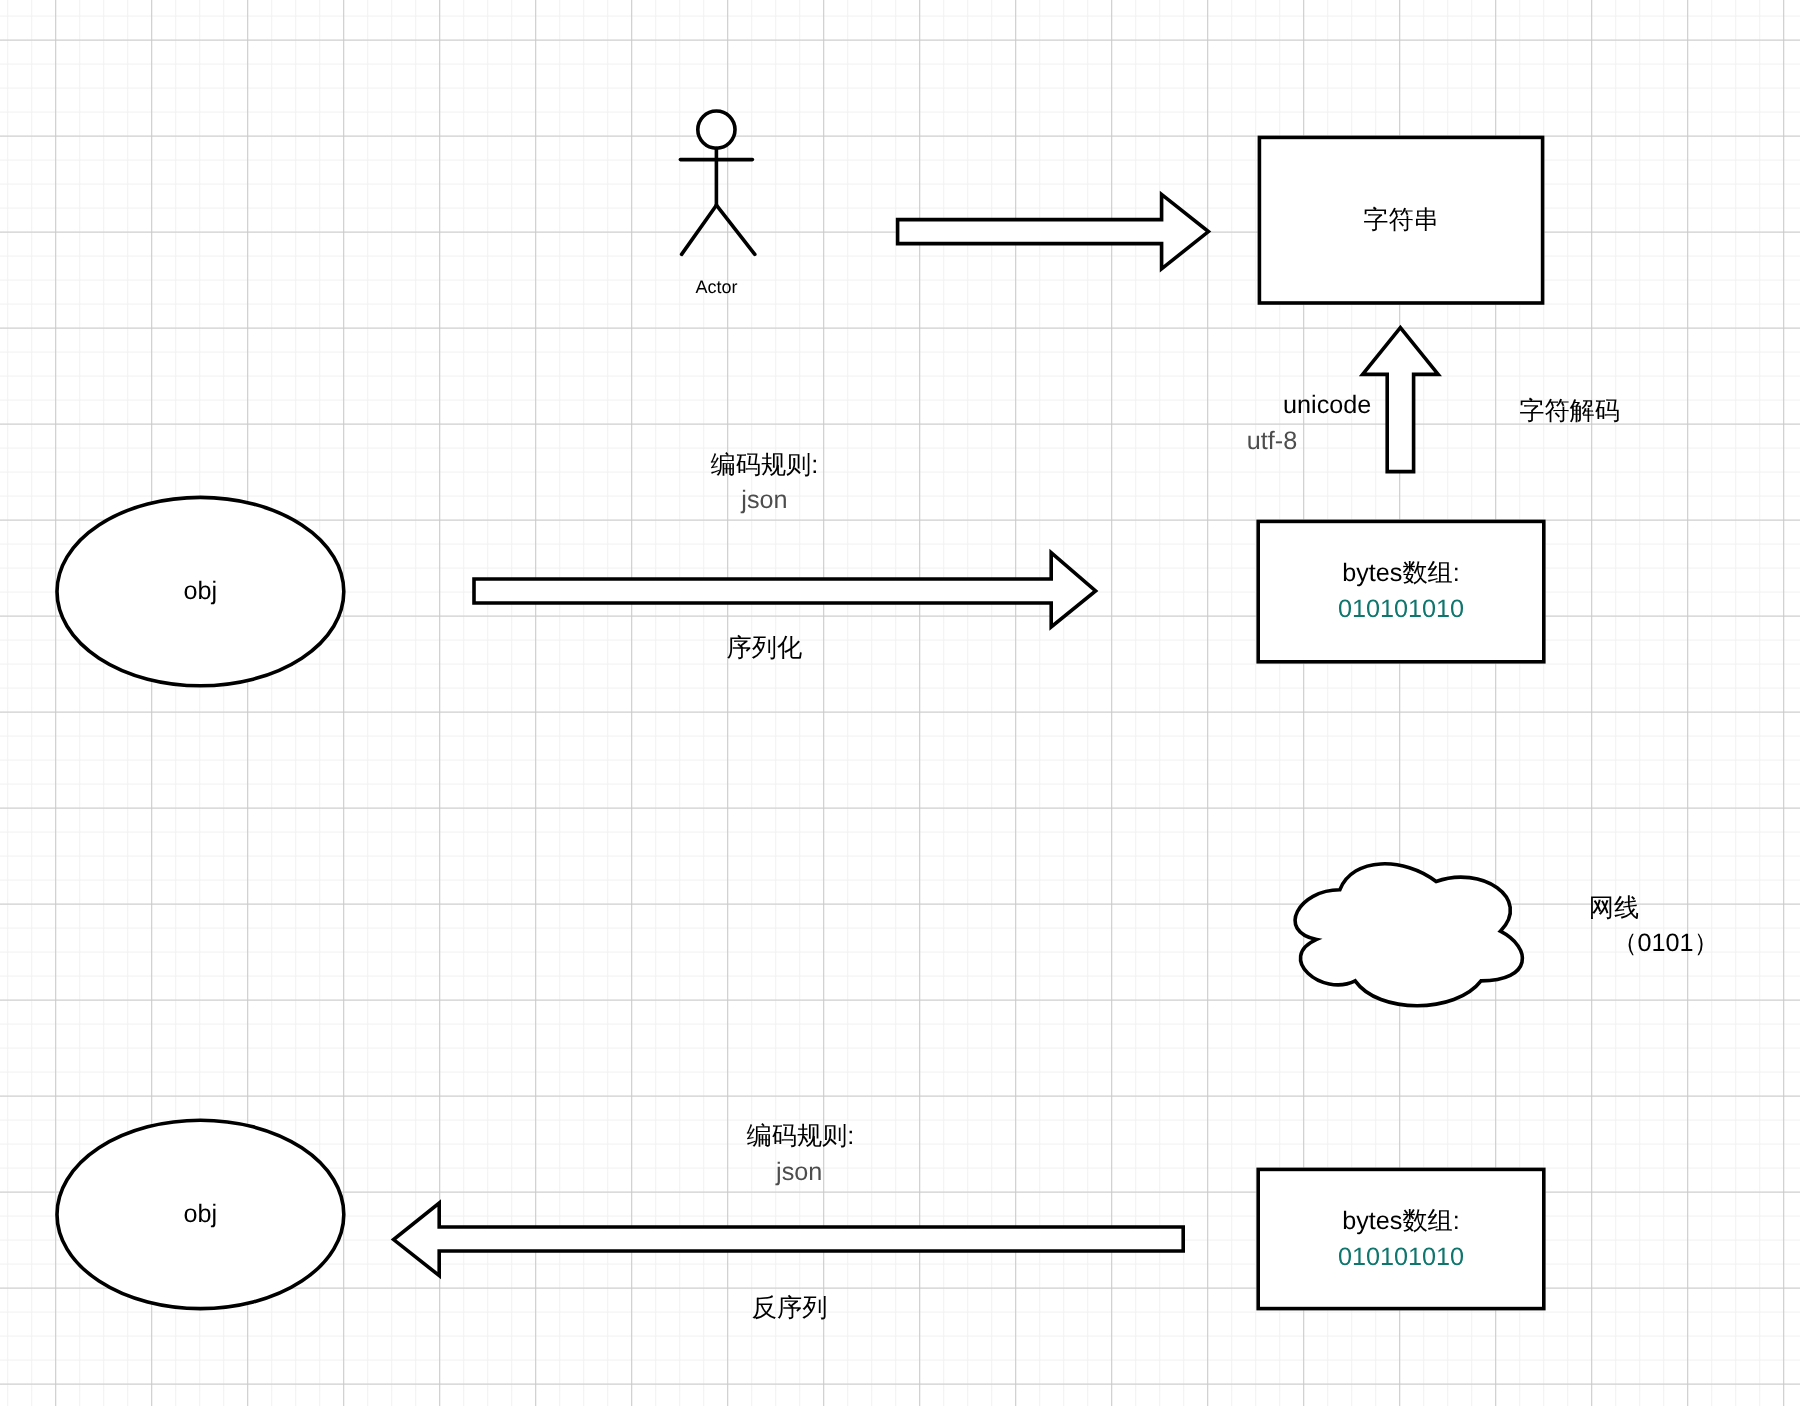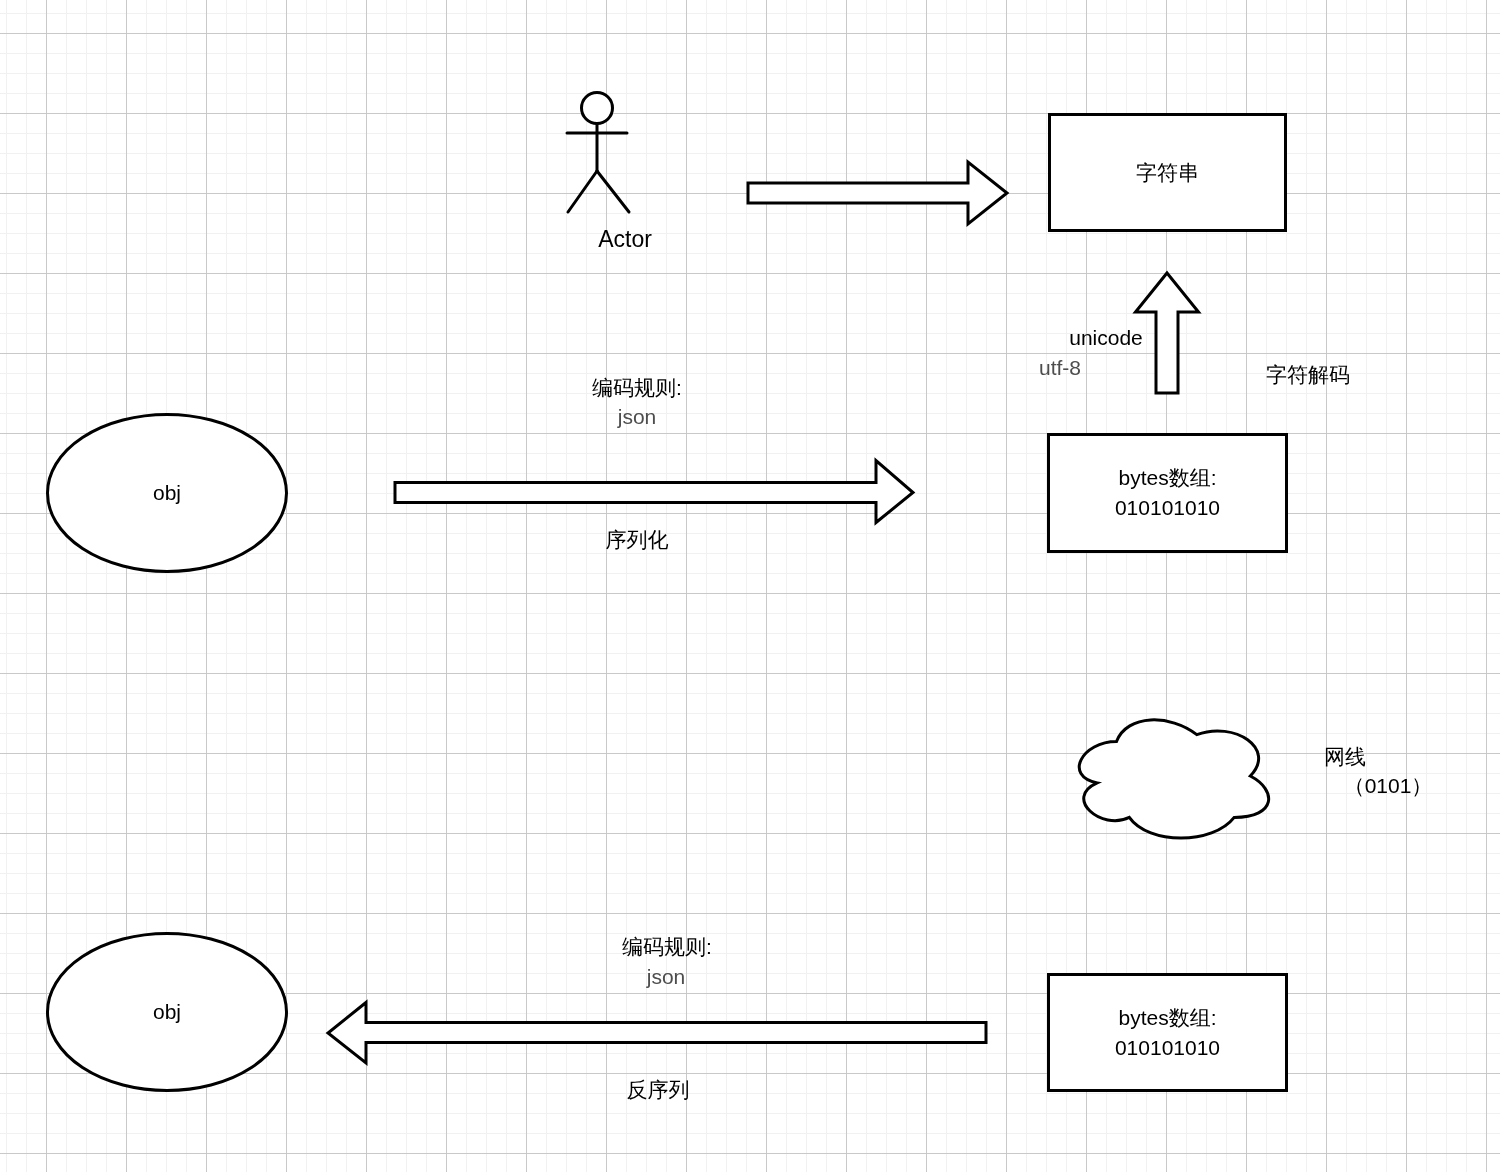--- a/index.html
+++ b/index.html
@@ -26,35 +26,35 @@
   }
   .label {
     position: absolute;
     transform: translate(-50%, -50%);
     white-space: nowrap;
     font-size: 21px;
     line-height: 1.2;
     text-align: center;
   }
   .label.gray { color: #4d4d4d; }
-  .label.actor-size { font-size: 23px; margin-left: 28px; }
+  .label.actor-size { font-size: 15px; }
   .box {
     position: absolute;
     box-sizing: border-box;
     background: #ffffff;
     border: 3px solid #000000;
     display: flex;
     flex-direction: column;
     align-items: center;
     justify-content: center;
     font-size: 21px;
     line-height: 30px;
     text-align: center;
   }
-  .box .value { color: #000000; }
+  .box .value { color: #0f766e; }
 </style>
 </head>
 <body>
 
 <div class="canvas">
 
   <svg class="shape-layer" viewBox="0 0 1500 1172" xmlns="http://www.w3.org/2000/svg">
 
     <g stroke="#000" stroke-width="3" fill="none" stroke-linecap="round">
       <circle cx="597" cy="108" r="15.5" fill="#fff"></circle>
@@ -80,28 +80,28 @@
              C 1277 748.4 1234.2 720.8 1196.8 734.6
              C 1170 713.9 1127.2 713.9 1116.5 741.5 Z"></path>
 
     <ellipse cx="167" cy="493" rx="119.5" ry="78.5" fill="#ffffff" stroke="#000" stroke-width="3"></ellipse>
 
     <ellipse cx="167" cy="1012" rx="119.5" ry="78.5" fill="#ffffff" stroke="#000" stroke-width="3"></ellipse>
   </svg>
 
   <div class="label actor-size" style="left:597px; top:240px;">Actor</div>
 
-  <div class="box" style="left:1048px; top:113px; width:239px; height:119px;">
+  <div class="box" style="left:1048px; top:113px; width:239px; height:141px;">
     <span>字符串</span>
   </div>
 
   <div class="label" style="left:1066px; top:338px;margin-left:40px;">unicode</div>
   <div class="label gray" style="left:1060px; top:368px;">utf-8</div>
 
-  <div class="label" style="left:1308px; top:343px;margin-top:32px;">字符解码</div>
+  <div class="label" style="left:1308px; top:343px;">字符解码</div>
 
   <div class="box" style="left:1047px; top:433px; width:241px; height:120px;">
     <span>bytes数组:</span>
     <span class="value">010101010</span>
   </div>
 
   <div class="label" style="left:167px; top:493px;">obj</div>
 
   <div class="label" style="left:637px; top:388px;">编码规则:</div>
   <div class="label gray" style="left:637px; top:417px;">json</div>

